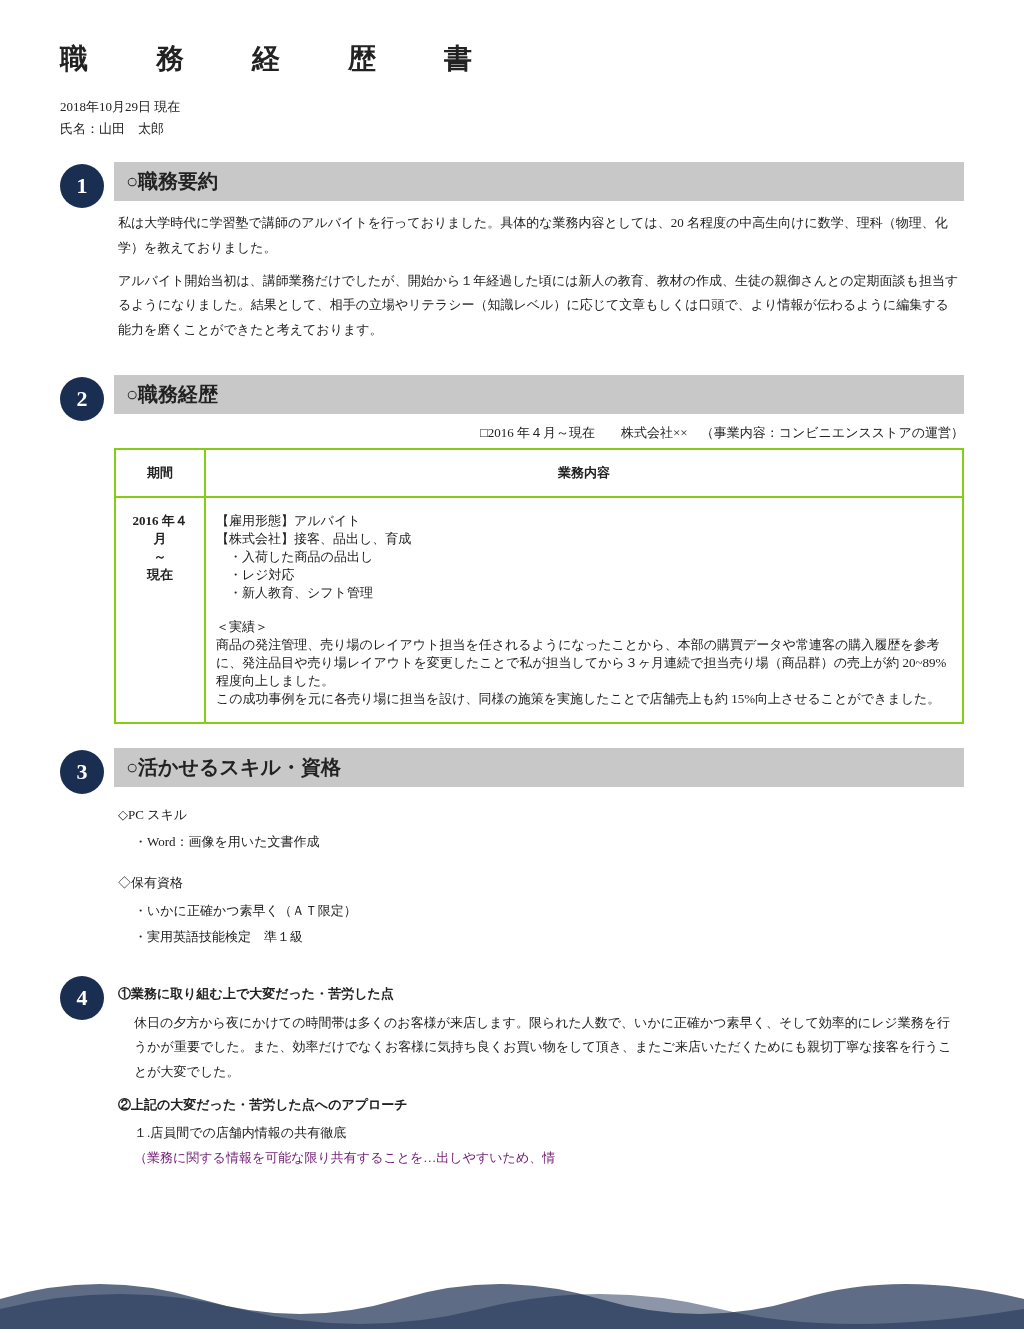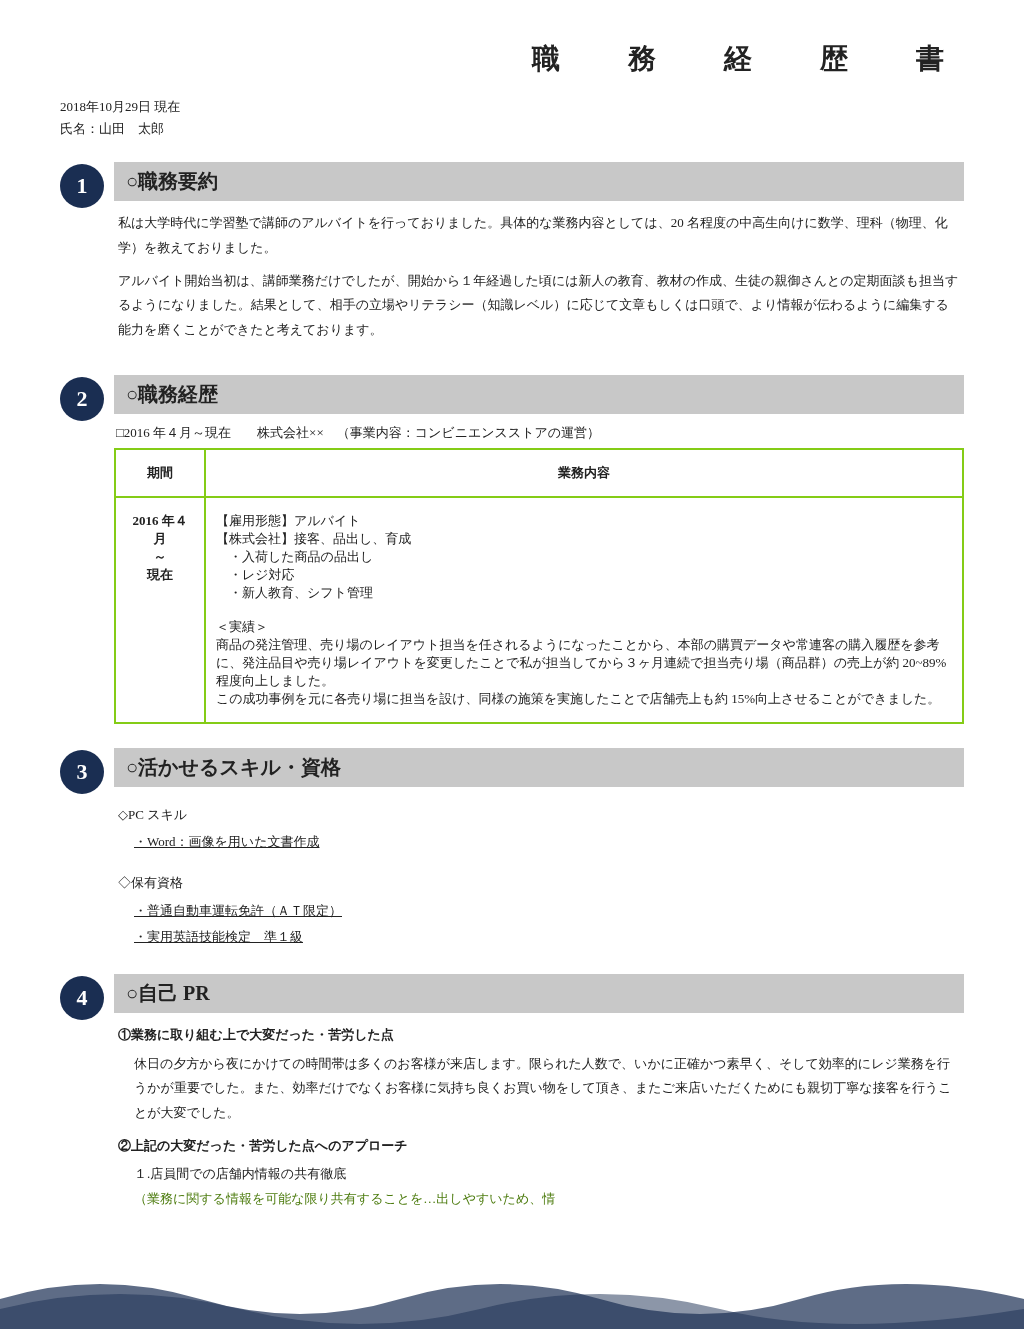--- a/index.html
+++ b/index.html
@@ -6,21 +6,21 @@
     body {
       background: #fff;
       font-family: "MS Mincho", "Yu Mincho", "ＭＳ 明朝", serif;
       font-size: 13px;
       color: #222;
       width: 1024px;
       min-height: 1333px;
       padding: 40px 60px 60px 60px;
     }
     .page-title {
-      text-align: right;
+      text-align: left;
       font-size: 28px;
       font-weight: bold;
       letter-spacing: 20px;
       margin-bottom: 18px;
     }
     .date-name-block {
       text-align: left;
       font-size: 13px;
       margin-bottom: 22px;
       line-height: 1.7;
@@ -62,20 +62,21 @@
       line-height: 1.9;
       padding: 0 4px;
     }
     .section-body p {
       margin-bottom: 8px;
     }
     .company-line {
       font-size: 13px;
       margin-bottom: 6px;
       padding-left: 2px;
+      text-align: right;
     }
     table.work-table {
       width: 100%;
       border-collapse: collapse;
       font-size: 13px;
     }
     table.work-table th, table.work-table td {
       border: 2px solid #84cc16;
       padding: 14px 10px;
       vertical-align: top;
@@ -91,21 +92,20 @@
       vertical-align: middle;
       font-weight: bold;
     }
     .skills-category {
       margin-top: 16px;
       margin-bottom: 2px;
     }
     .skills-item {
       margin-left: 16px;
       line-height: 2;
-      text-decoration: underline;
     }
     .pr-subtitle {
       font-weight: bold;
       margin-top: 8px;
       margin-bottom: 4px;
     }
     .pr-body {
       margin-left: 16px;
       line-height: 1.9;
     }
@@ -155,35 +155,34 @@
       </div>
     </div>
     <div class="section">
       <div class="section-number">3</div>
       <div class="section-content">
         <div class="section-header">○活かせるスキル・資格</div>
         <div class="section-body">
           <div class="skills-category">◇PC スキル</div>
           <div class="skills-item">・Word：画像を用いた文書作成</div>
           <div class="skills-category">◇保有資格</div>
-          <div class="skills-item">・普通自動車運転免許（ＡＴ限定）</div>
+          <div class="skills-item">・いかに正確かつ素早く（ＡＴ限定）</div>
           <div class="skills-item">・実用英語技能検定　準１級</div>
         </div>
       </div>
     </div>
     <div class="section">
       <div class="section-number">4</div>
       <div class="section-content">
-        <div class="section-header">○自己 PR</div>
         <div class="section-body">
           <div class="pr-subtitle">①業務に取り組む上で大変だった・苦労した点</div>
           <div class="pr-body">休日の夕方から夜にかけての時間帯は多くのお客様が来店します。限られた人数で、いかに正確かつ素早く、そして効率的にレジ業務を行うかが重要でした。また、効率だけでなくお客様に気持ち良くお買い物をして頂き、またご来店いただくためにも親切丁寧な接客を行うことが大変でした。</div>
           <div class="pr-subtitle">②上記の大変だった・苦労した点へのアプローチ</div>
           <div class="pr-body">１.店員間での店舗内情報の共有徹底</div>
-          <div class="pr-body" style="color: #4d7c0f;">（業務に関する情報を可能な限り共有することを…出しやすいため、情</div>
+          <div class="pr-body" style="color: #701a75;">（業務に関する情報を可能な限り共有することを…出しやすいため、情</div>
         </div>
       </div>
     </div>
   </div>
 
 <div style="position:fixed;bottom:0;left:0;width:100%;pointer-events:none;">
   <svg viewBox="0 0 1024 60" width="1024" height="60" xmlns="http://www.w3.org/2000/svg" preserveAspectRatio="none">
     <path d="M0,30 Q100,0 200,30 Q300,60 400,30 Q500,0 600,30 Q700,60 800,30 Q900,0 1024,30 L1024,60 L0,60 Z" fill="#1a2e52" opacity="0.7"></path>
     <path d="M0,40 Q120,10 240,40 Q360,70 480,40 Q600,10 720,40 Q840,70 1024,40 L1024,60 L0,60 Z" fill="#1a2e52" opacity="0.5"></path>
   </svg>

